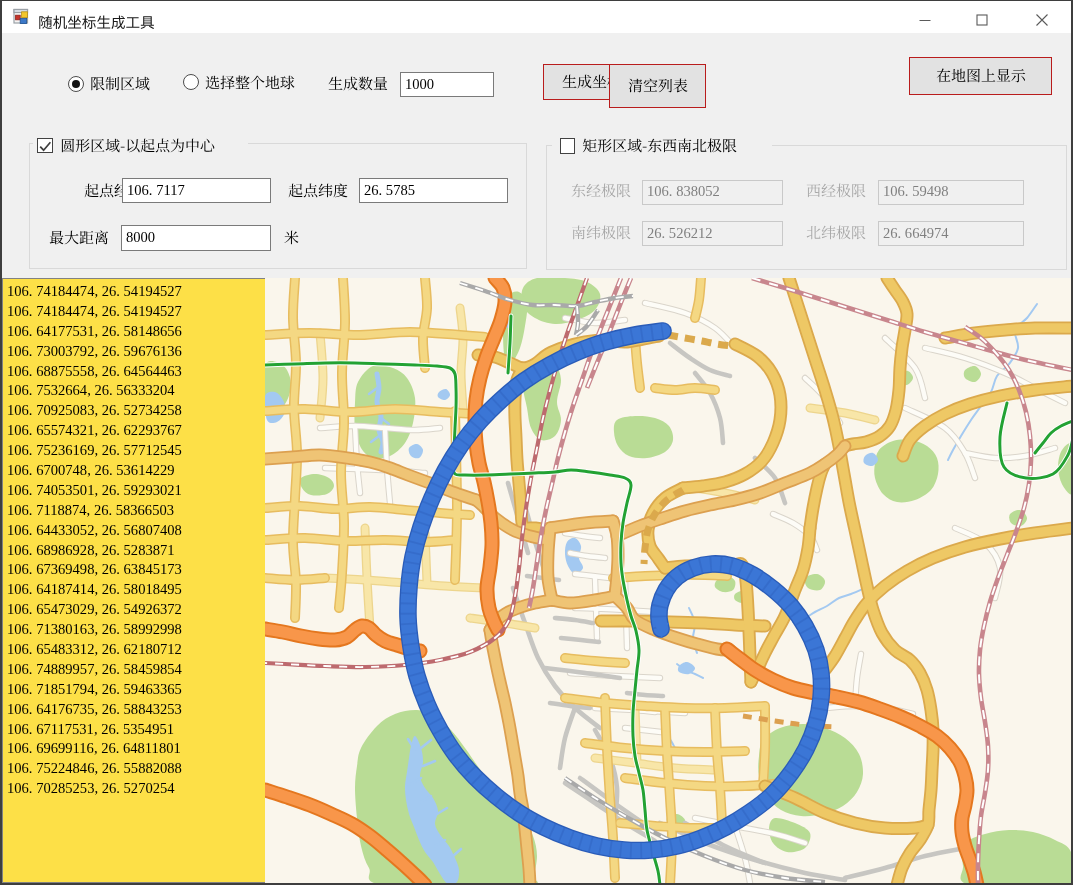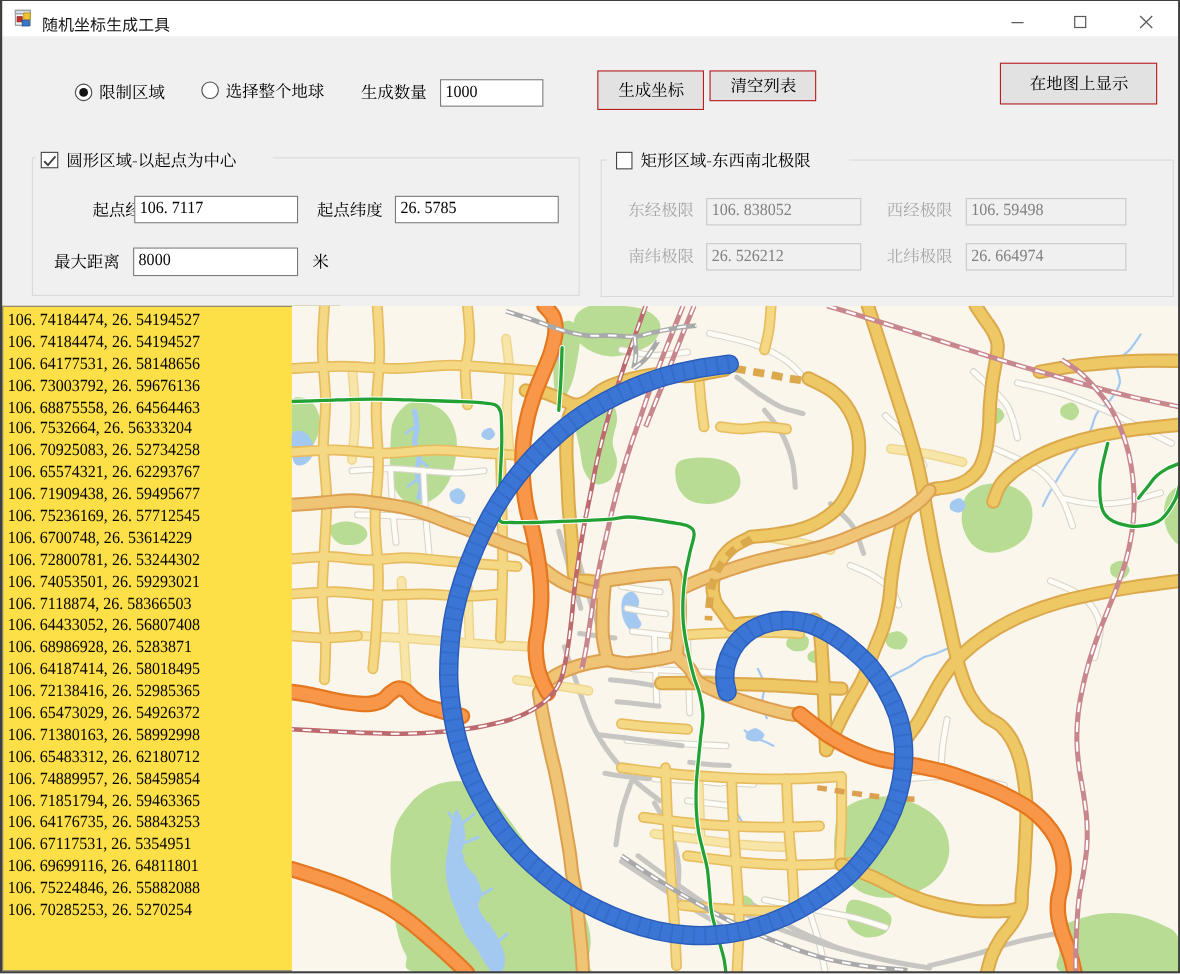--- a/index.html
+++ b/index.html
@@ -120,21 +120,21 @@
     <span class="cjk-wrap" style="width:60.0px;height:15.4px;">
       <span class="cjk-txt">生成坐标</span>
       <svg class="cjk " width="60.0" height="15.4" viewBox="0 -13.20 60.0 15.45" fill="#000000" aria-hidden="true">
         <use href="#g18" transform="translate(0.0 0) scale(0.01500)"></use>
         <use href="#g19" transform="translate(15.0 0) scale(0.01500)"></use>
         <use href="#g22" transform="translate(30.0 0) scale(0.01500)"></use>
         <use href="#g23" transform="translate(45.0 0) scale(0.01500)"></use>
       </svg>
     </span>
   </div>
-<div class="btn" style="left:645px;top:64px;width:97px;height:28px;">
+<div class="btn" style="left:609px;top:64px;width:97px;height:44px;">
     <span class="cjk-wrap" style="width:60.0px;height:15.4px;">
       <span class="cjk-txt">清空列表</span>
       <svg class="cjk " width="60.0" height="15.4" viewBox="0 -13.20 60.0 15.45" fill="#000000" aria-hidden="true">
         <use href="#g24" transform="translate(0.0 0) scale(0.01500)"></use>
         <use href="#g25" transform="translate(15.0 0) scale(0.01500)"></use>
         <use href="#g26" transform="translate(30.0 0) scale(0.01500)"></use>
         <use href="#g27" transform="translate(45.0 0) scale(0.01500)"></use>
       </svg>
     </span>
   </div>
@@ -286,30 +286,28 @@
 <div class="listbox">
 <div class="lb-inner">
       <div class="lb-row"><span class="num">106. 74184474, 26. 54194527</span></div>
       <div class="lb-row"><span class="num">106. 74184474, 26. 54194527</span></div>
       <div class="lb-row"><span class="num">106. 64177531, 26. 58148656</span></div>
       <div class="lb-row"><span class="num">106. 73003792, 26. 59676136</span></div>
       <div class="lb-row"><span class="num">106. 68875558, 26. 64564463</span></div>
       <div class="lb-row"><span class="num">106. 7532664, 26. 56333204</span></div>
       <div class="lb-row"><span class="num">106. 70925083, 26. 52734258</span></div>
       <div class="lb-row"><span class="num">106. 65574321, 26. 62293767</span></div>
-      <div class="lb-row"><span class="num">106. 71909438, 26. 59495677</span></div>
       <div class="lb-row"><span class="num">106. 75236169, 26. 57712545</span></div>
       <div class="lb-row"><span class="num">106. 6700748, 26. 53614229</span></div>
-      <div class="lb-row"><span class="num">106. 72800781, 26. 53244302</span></div>
       <div class="lb-row"><span class="num">106. 74053501, 26. 59293021</span></div>
       <div class="lb-row"><span class="num">106. 7118874, 26. 58366503</span></div>
       <div class="lb-row"><span class="num">106. 64433052, 26. 56807408</span></div>
       <div class="lb-row"><span class="num">106. 68986928, 26. 5283871</span></div>
+      <div class="lb-row"><span class="num">106. 67369498, 26. 63845173</span></div>
       <div class="lb-row"><span class="num">106. 64187414, 26. 58018495</span></div>
-      <div class="lb-row"><span class="num">106. 72138416, 26. 52985365</span></div>
       <div class="lb-row"><span class="num">106. 65473029, 26. 54926372</span></div>
       <div class="lb-row"><span class="num">106. 71380163, 26. 58992998</span></div>
       <div class="lb-row"><span class="num">106. 65483312, 26. 62180712</span></div>
       <div class="lb-row"><span class="num">106. 74889957, 26. 58459854</span></div>
       <div class="lb-row"><span class="num">106. 71851794, 26. 59463365</span></div>
       <div class="lb-row"><span class="num">106. 64176735, 26. 58843253</span></div>
       <div class="lb-row"><span class="num">106. 67117531, 26. 5354951</span></div>
       <div class="lb-row"><span class="num">106. 69699116, 26. 64811801</span></div>
       <div class="lb-row"><span class="num">106. 75224846, 26. 55882088</span></div>
       <div class="lb-row"><span class="num">106. 70285253, 26. 5270254</span></div>

